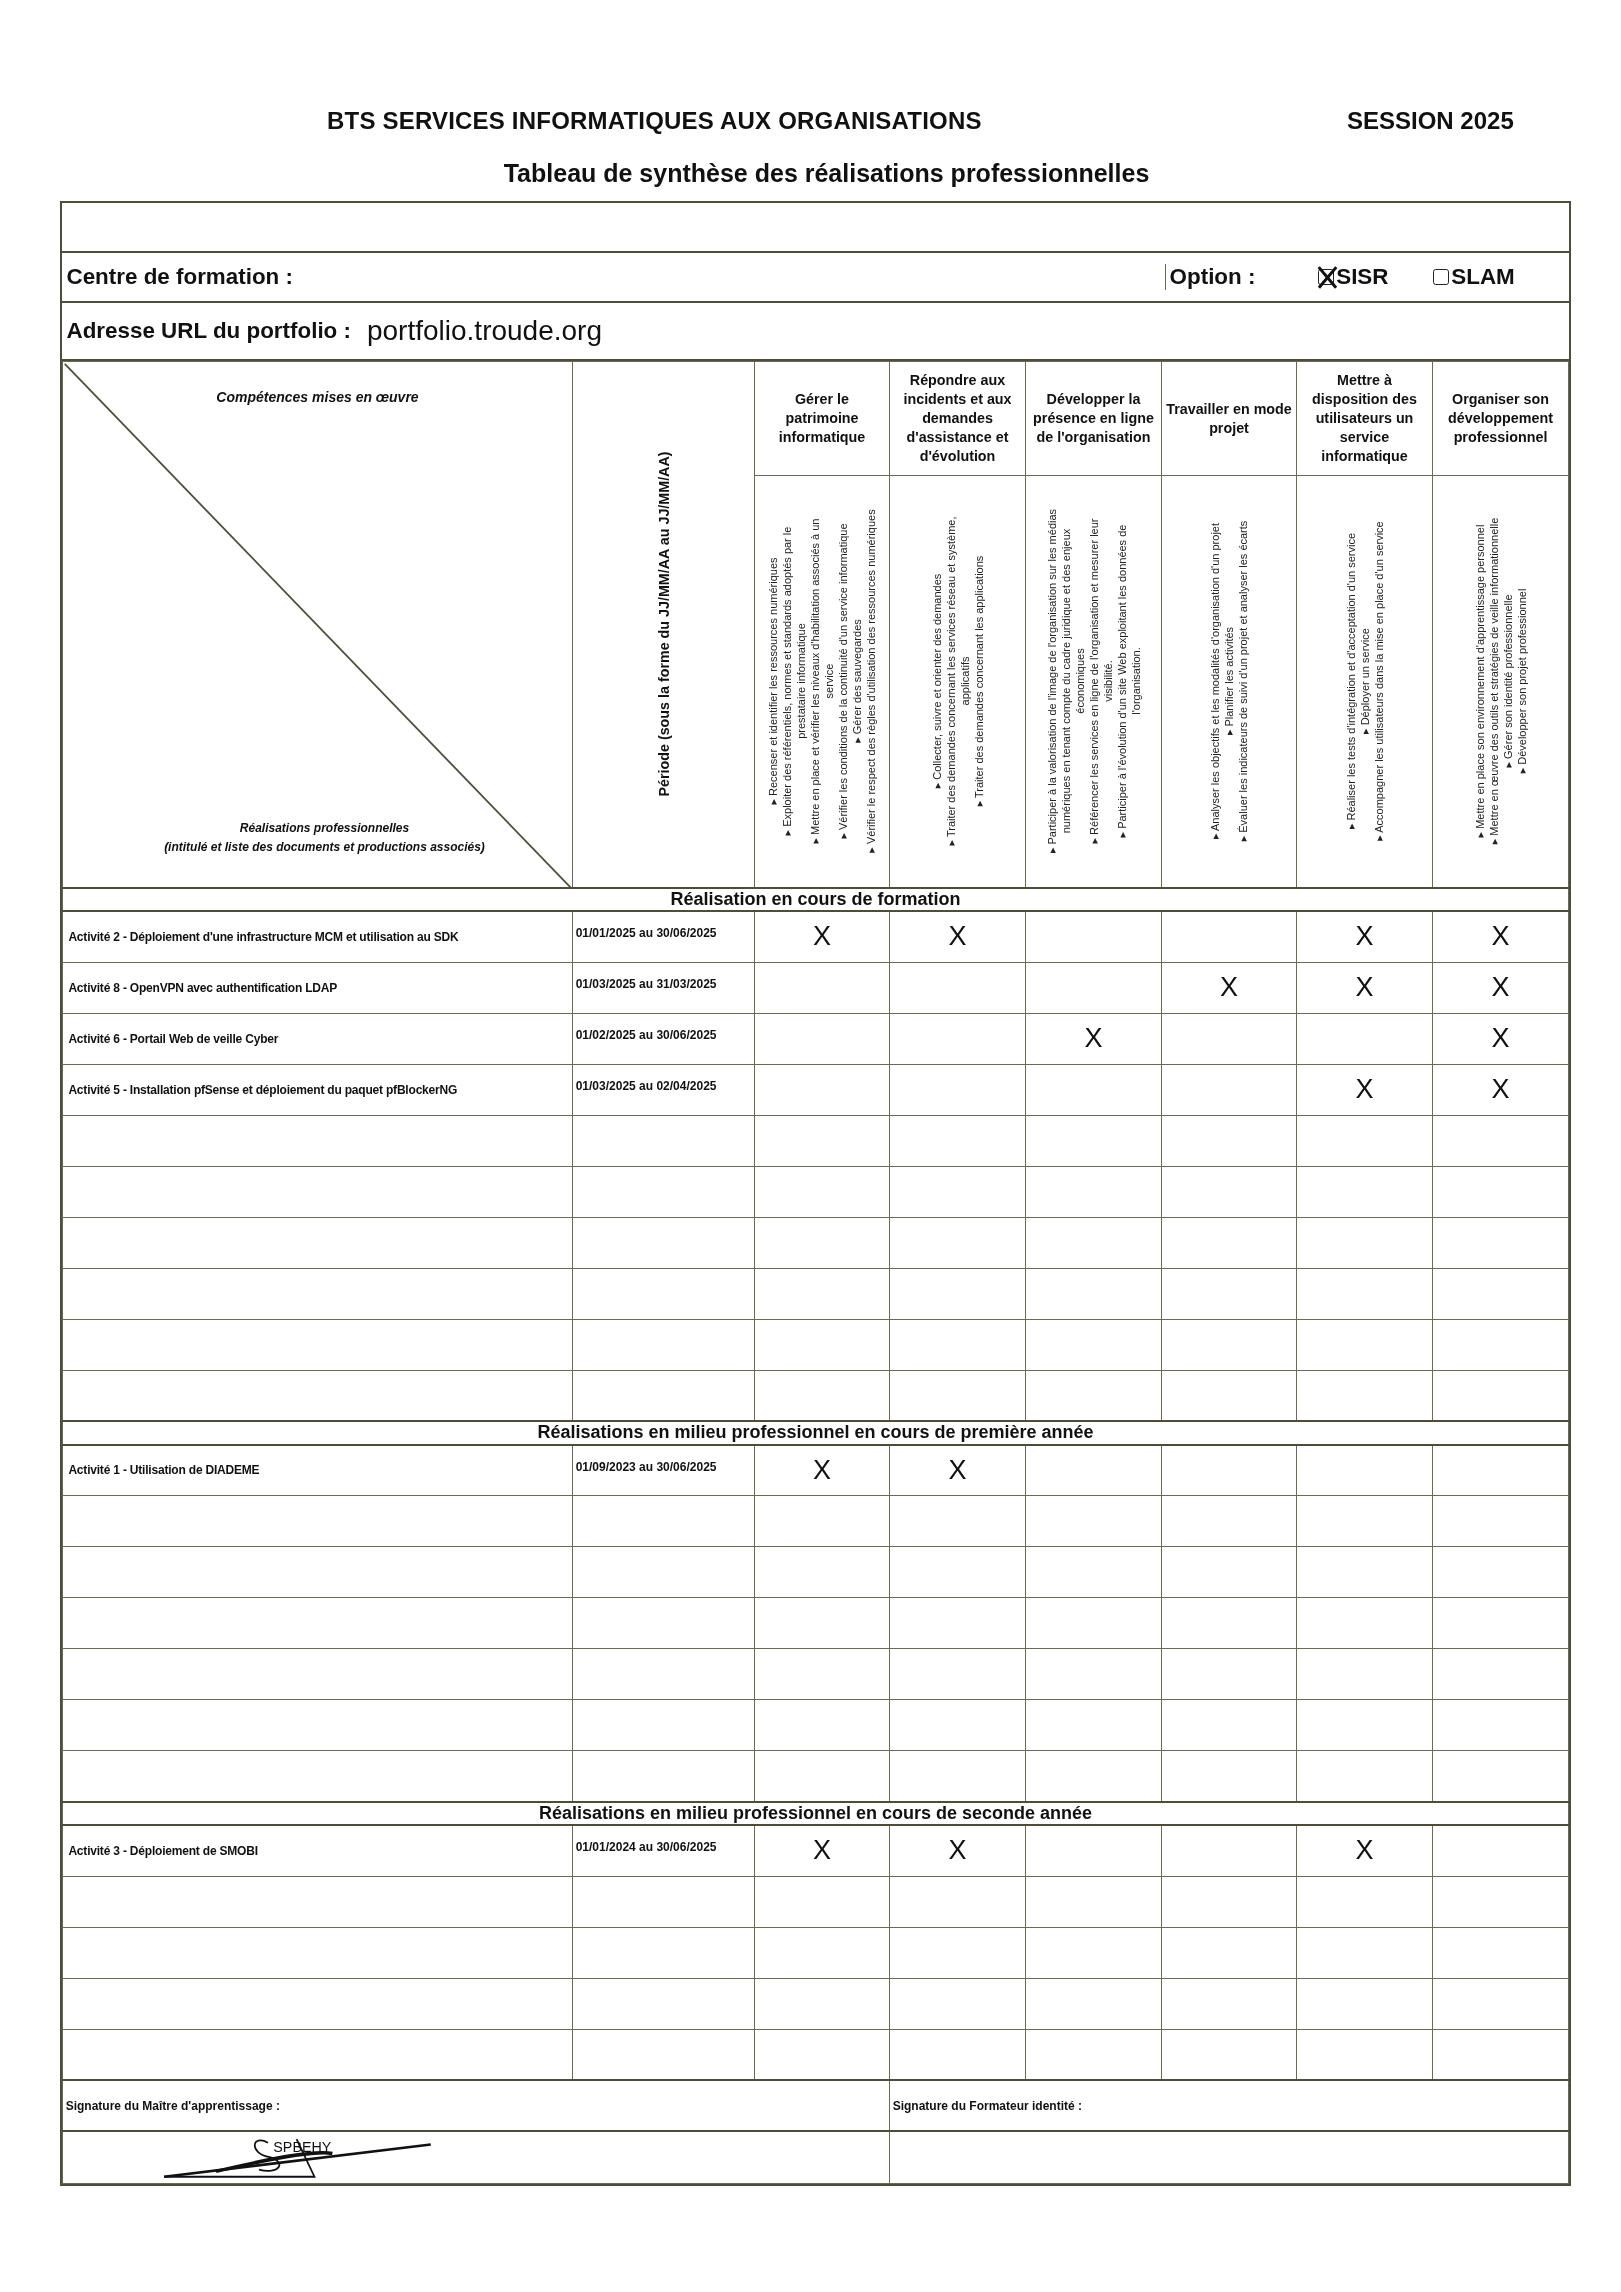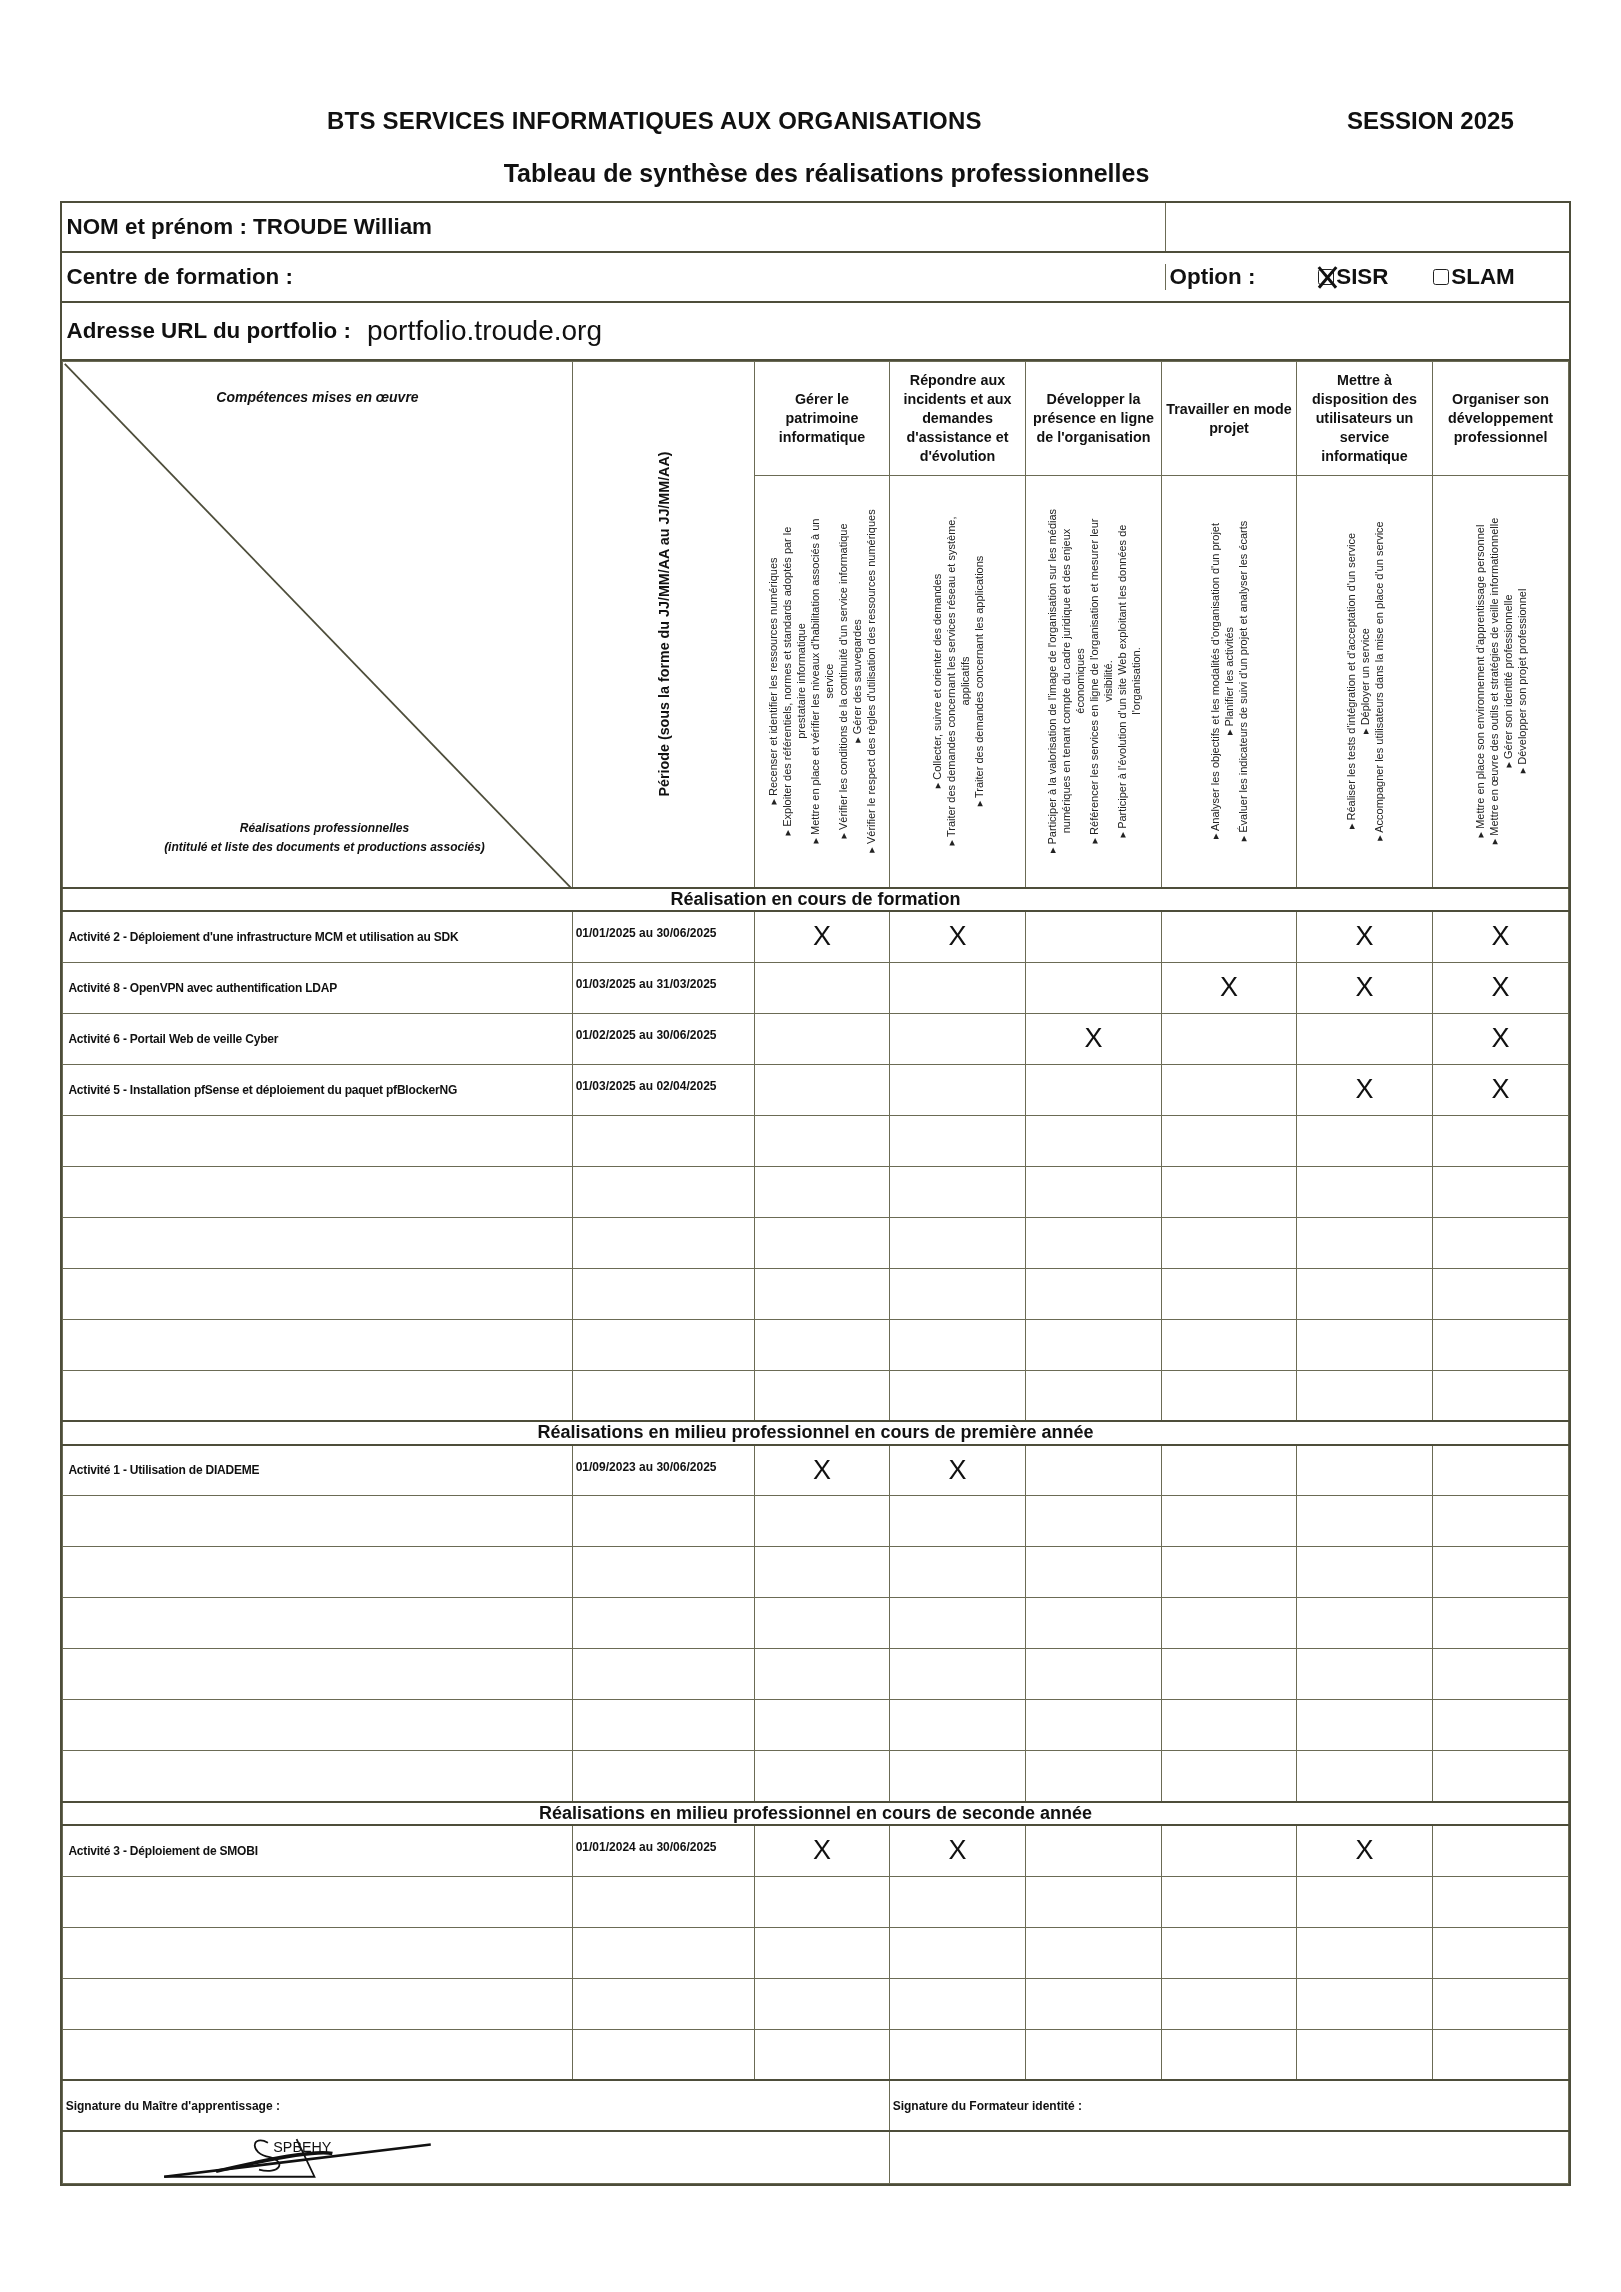--- a/index.html
+++ b/index.html
@@ -42,21 +42,20 @@
 </style>
 </head>
 <body>
 
 <div class="hdr-title">BTS SERVICES INFORMATIQUES AUX ORGANISATIONS</div>
 <div class="hdr-session">SESSION 2025</div>
 <div class="hdr-sub">Tableau de synthèse des réalisations professionnelles</div>
 
 <div class="frame">
   <div class="row" style="height:50px;">
-    <div class="info-left">NOM et prénom : TROUDE William</div>
   </div>
   <div class="row" style="height:50px;align-items:center;">
     <div class="info-left">
       <span>Centre de formation :</span>
       <span></span>
     </div>
     <div class="info-right">
       <span class="opt-label">Option :</span>
       <span id="options"><span class="opt">
             <span class="checkbox checked"></span>

